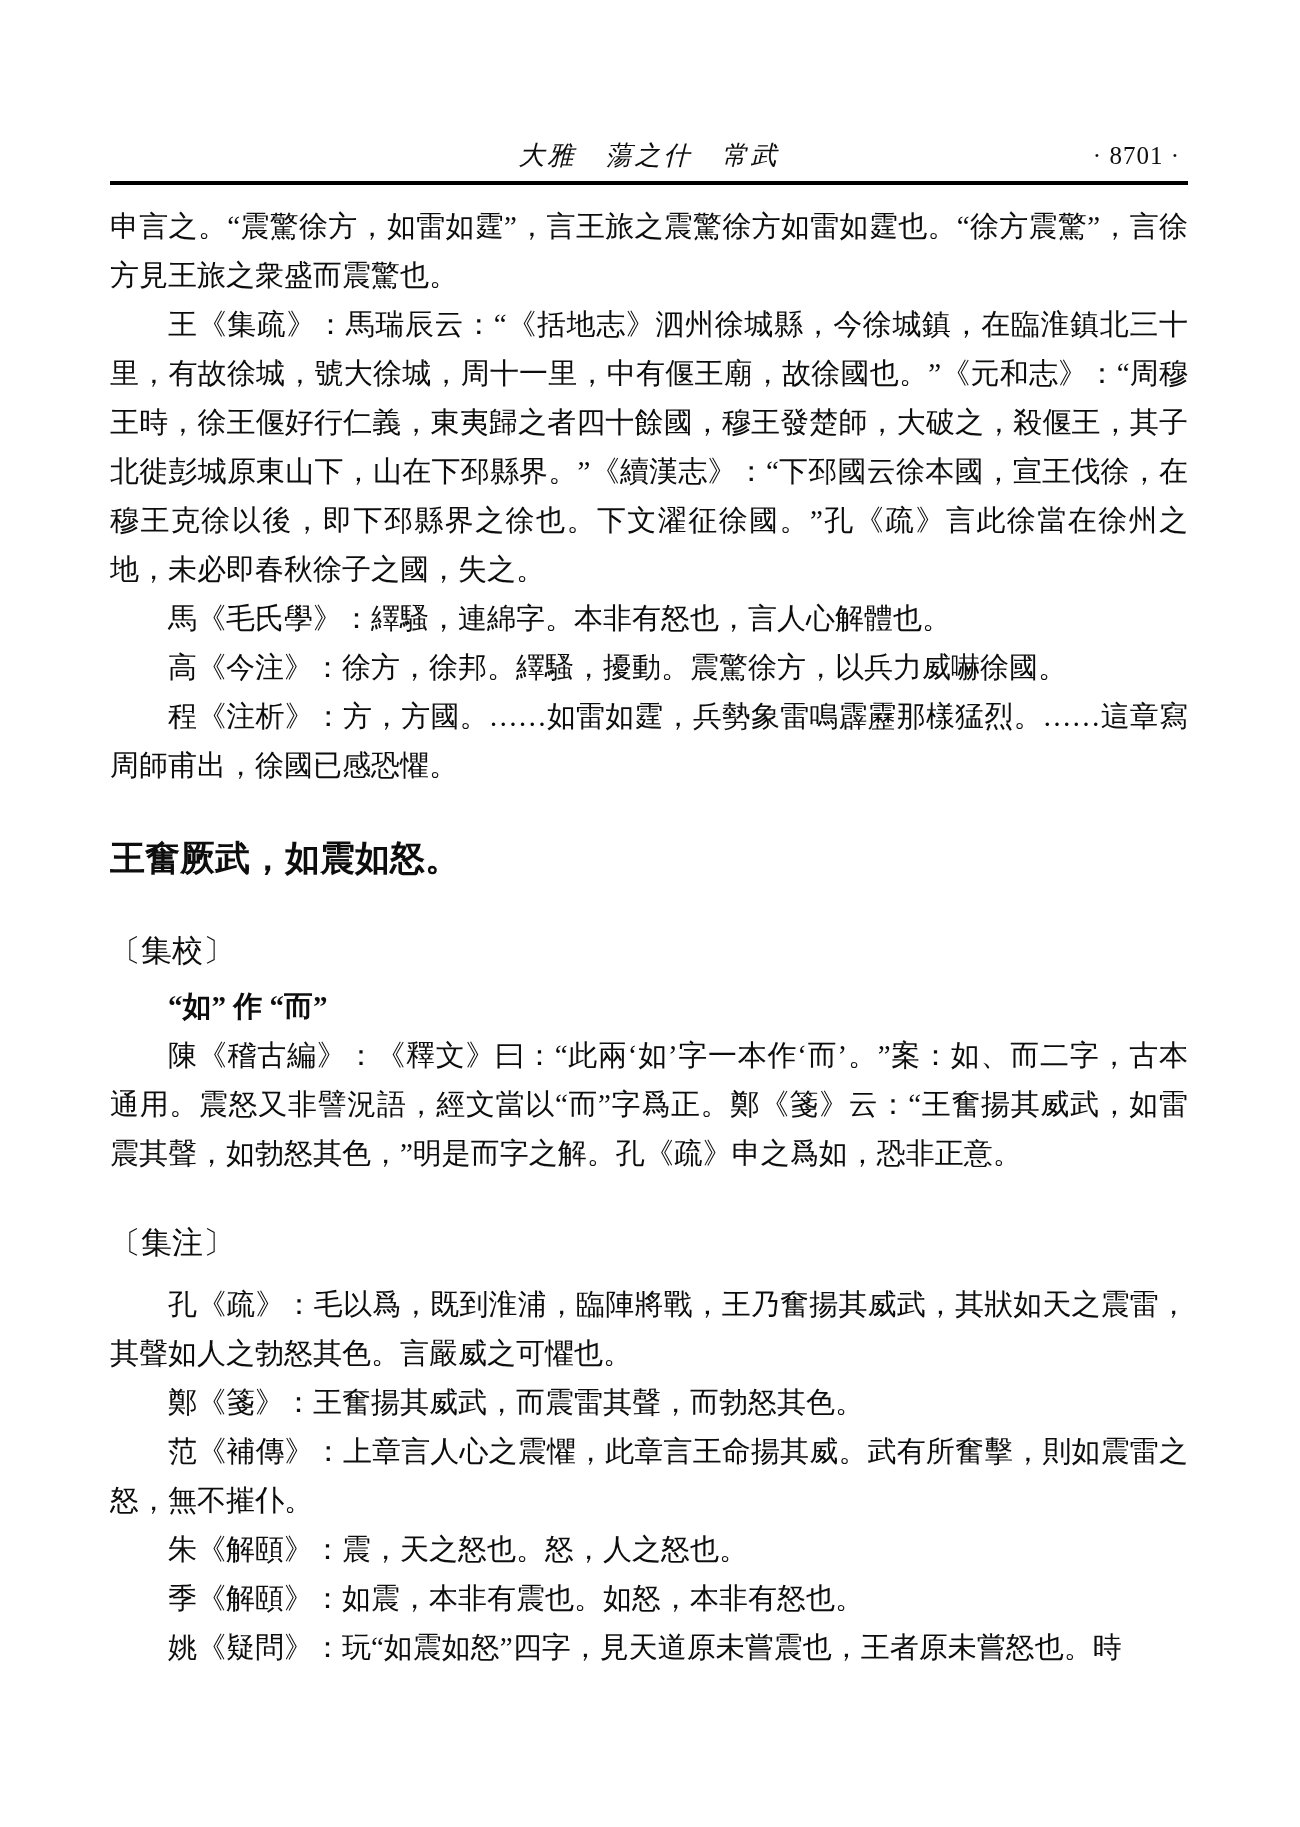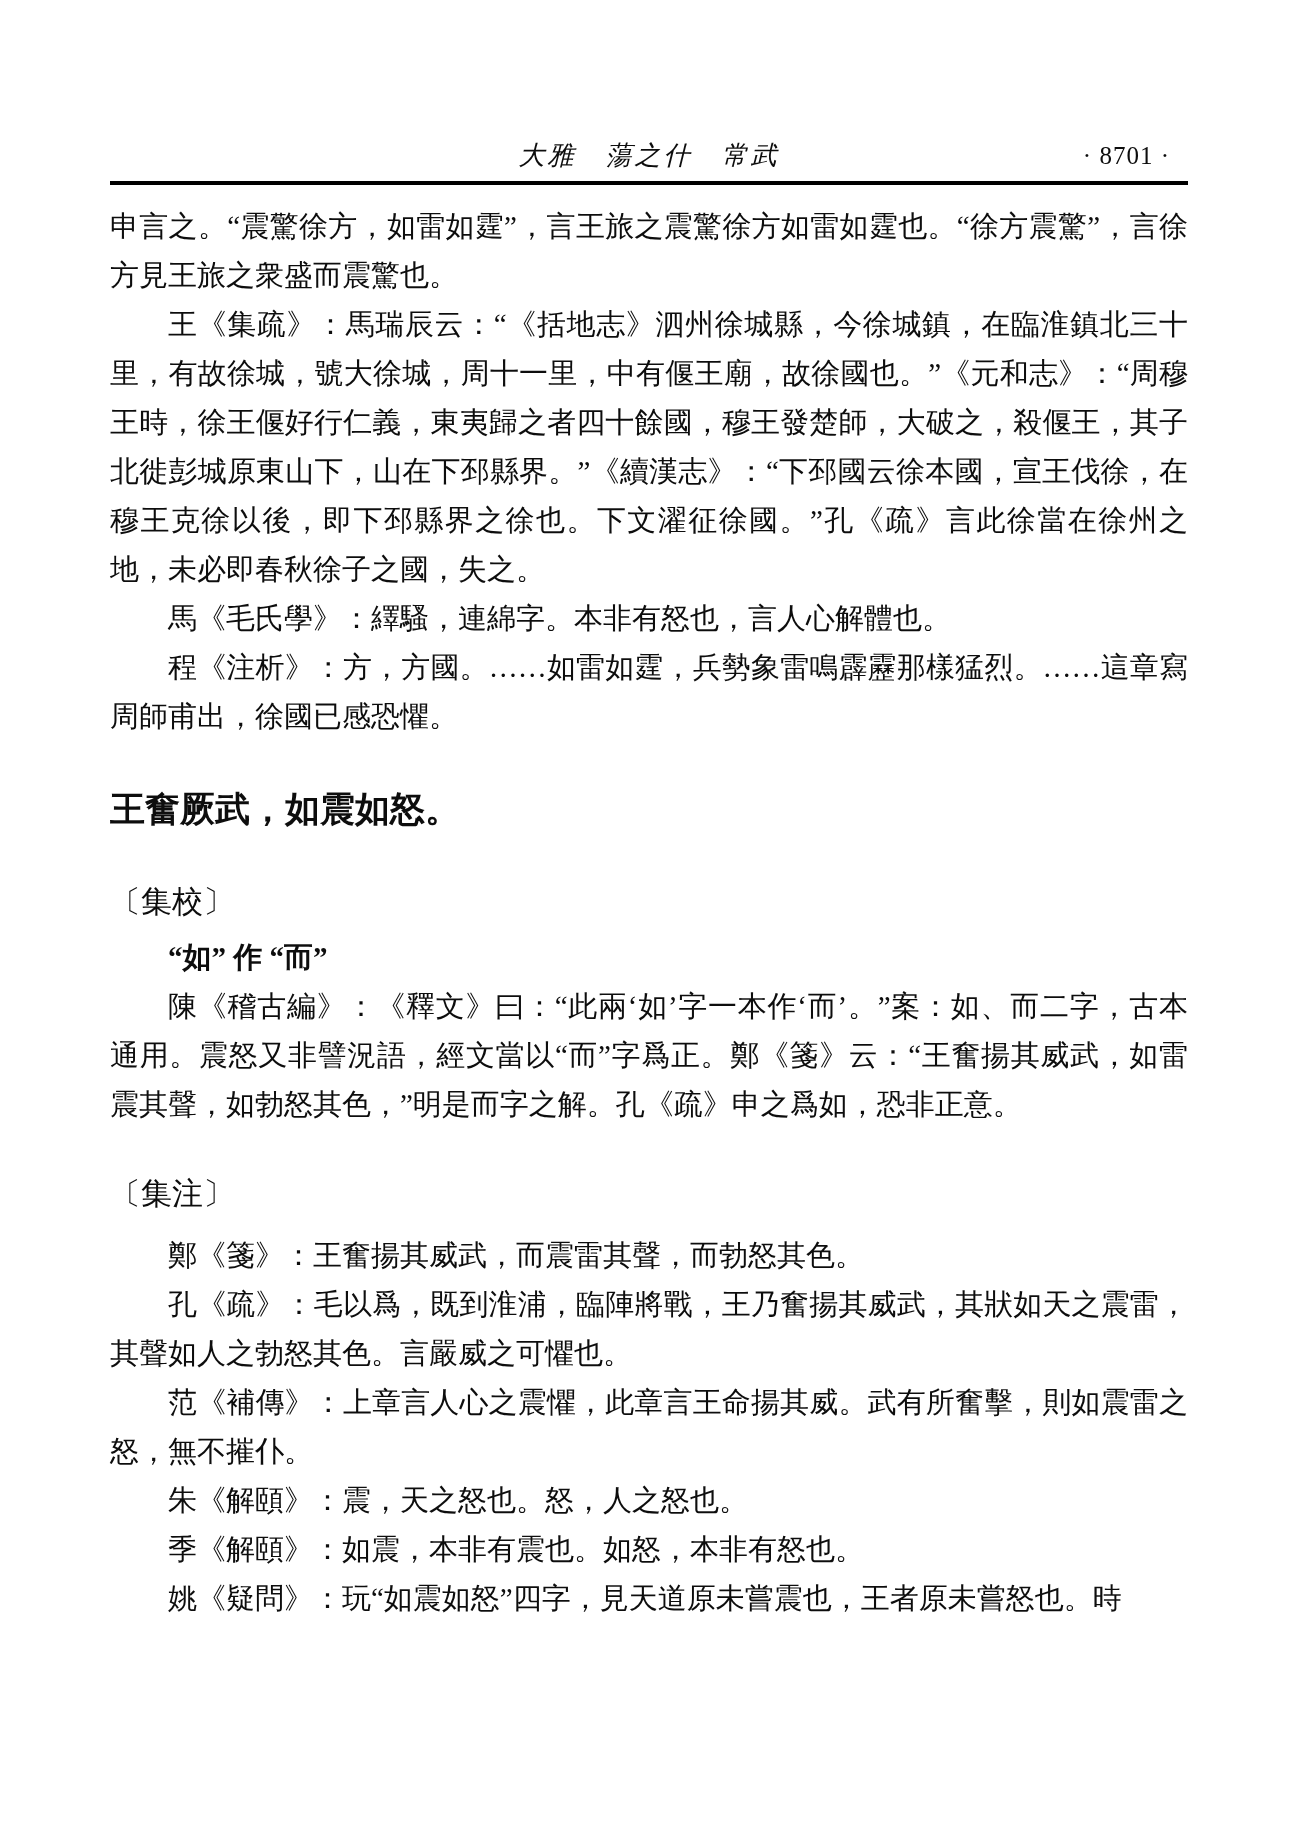--- a/index.html
+++ b/index.html
@@ -25,21 +25,21 @@
   }
   .running-title {
     text-align: center;
     font-size: 26px;
     font-style: italic;
     letter-spacing: 3px;
     line-height: 40px;
   }
   .page-number {
     position: absolute;
-    right: 18px;
+    right: 8px;
     top: 0;
     font-size: 25px;
     font-style: normal;
     letter-spacing: 1px;
     line-height: 40px;
   }
   .header-rule {
     height: 4px;
     background: #000;
     margin-top: 5px;
@@ -96,38 +96,39 @@
   <div class="header-rule"></div>
 
   <main class="text-block">
 
     <p class="para no-indent">申言之。“震驚徐方，如雷如霆”，言王旅之震驚徐方如雷如霆也。“徐方震驚”，言徐方見王旅之衆盛而震驚也。</p>
 
     <p class="para">王《集疏》：馬瑞辰云：“《括地志》泗州徐城縣，今徐城鎮，在臨淮鎮北三十里，有故徐城，號大徐城，周十一里，中有偃王廟，故徐國也。”《元和志》：“周穆王時，徐王偃好行仁義，東夷歸之者四十餘國，穆王發楚師，大破之，殺偃王，其子北徙彭城原東山下，山在下邳縣界。”《續漢志》：“下邳國云徐本國，宣王伐徐，在穆王克徐以後，即下邳縣界之徐也。下文濯征徐國。”孔《疏》言此徐當在徐州之地，未必即春秋徐子之國，失之。</p>
 
     <p class="para">馬《毛氏學》：繹騷，連綿字。本非有怒也，言人心解體也。</p>
 
+    <p class="para">高《今注》：徐方，徐邦。繹騷，擾動。震驚徐方，以兵力威嚇徐國。</p>
 
     <p class="para">程《注析》：方，方國。……如雷如霆，兵勢象雷鳴霹靂那樣猛烈。……這章寫周師甫出，徐國已感恐懼。</p>
 
 
     <h2 class="verse-heading">王奮厥武，如震如怒。</h2>
 
     <h3 class="section-header">〔集校〕</h3>
 
     <p class="para bold">“如” 作 “而”</p>
 
 
     <p class="para">陳《稽古編》：《釋文》曰：“此兩‘如’字一本作‘而’。”案：如、而二字，古本通用。震怒又非譬況語，經文當以“而”字爲正。鄭《箋》云：“王奮揚其威武，如雷震其聲，如勃怒其色，”明是而字之解。孔《疏》申之爲如，恐非正意。</p>
 
     <h3 class="section-header jizhu">〔集注〕</h3>
 
+    <p class="para">孔《疏》：毛以爲，既到淮浦，臨陣將戰，王乃奮揚其威武，其狀如天之震雷，其聲如人之勃怒其色。言嚴威之可懼也。</p>
+
     <p class="para">鄭《箋》：王奮揚其威武，而震雷其聲，而勃怒其色。</p>
-
-    <p class="para">孔《疏》：毛以爲，既到淮浦，臨陣將戰，王乃奮揚其威武，其狀如天之震雷，其聲如人之勃怒其色。言嚴威之可懼也。</p>
 
     <p class="para">范《補傳》：上章言人心之震懼，此章言王命揚其威。武有所奮擊，則如震雷之怒，無不摧仆。</p>
 
     <p class="para">朱《解頤》：震，天之怒也。怒，人之怒也。</p>
 
     <p class="para">季《解頤》：如震，本非有震也。如怒，本非有怒也。</p>
 
     <p class="para">姚《疑問》：玩“如震如怒”四字，見天道原未嘗震也，王者原未嘗怒也。時</p>
 
   </main>

